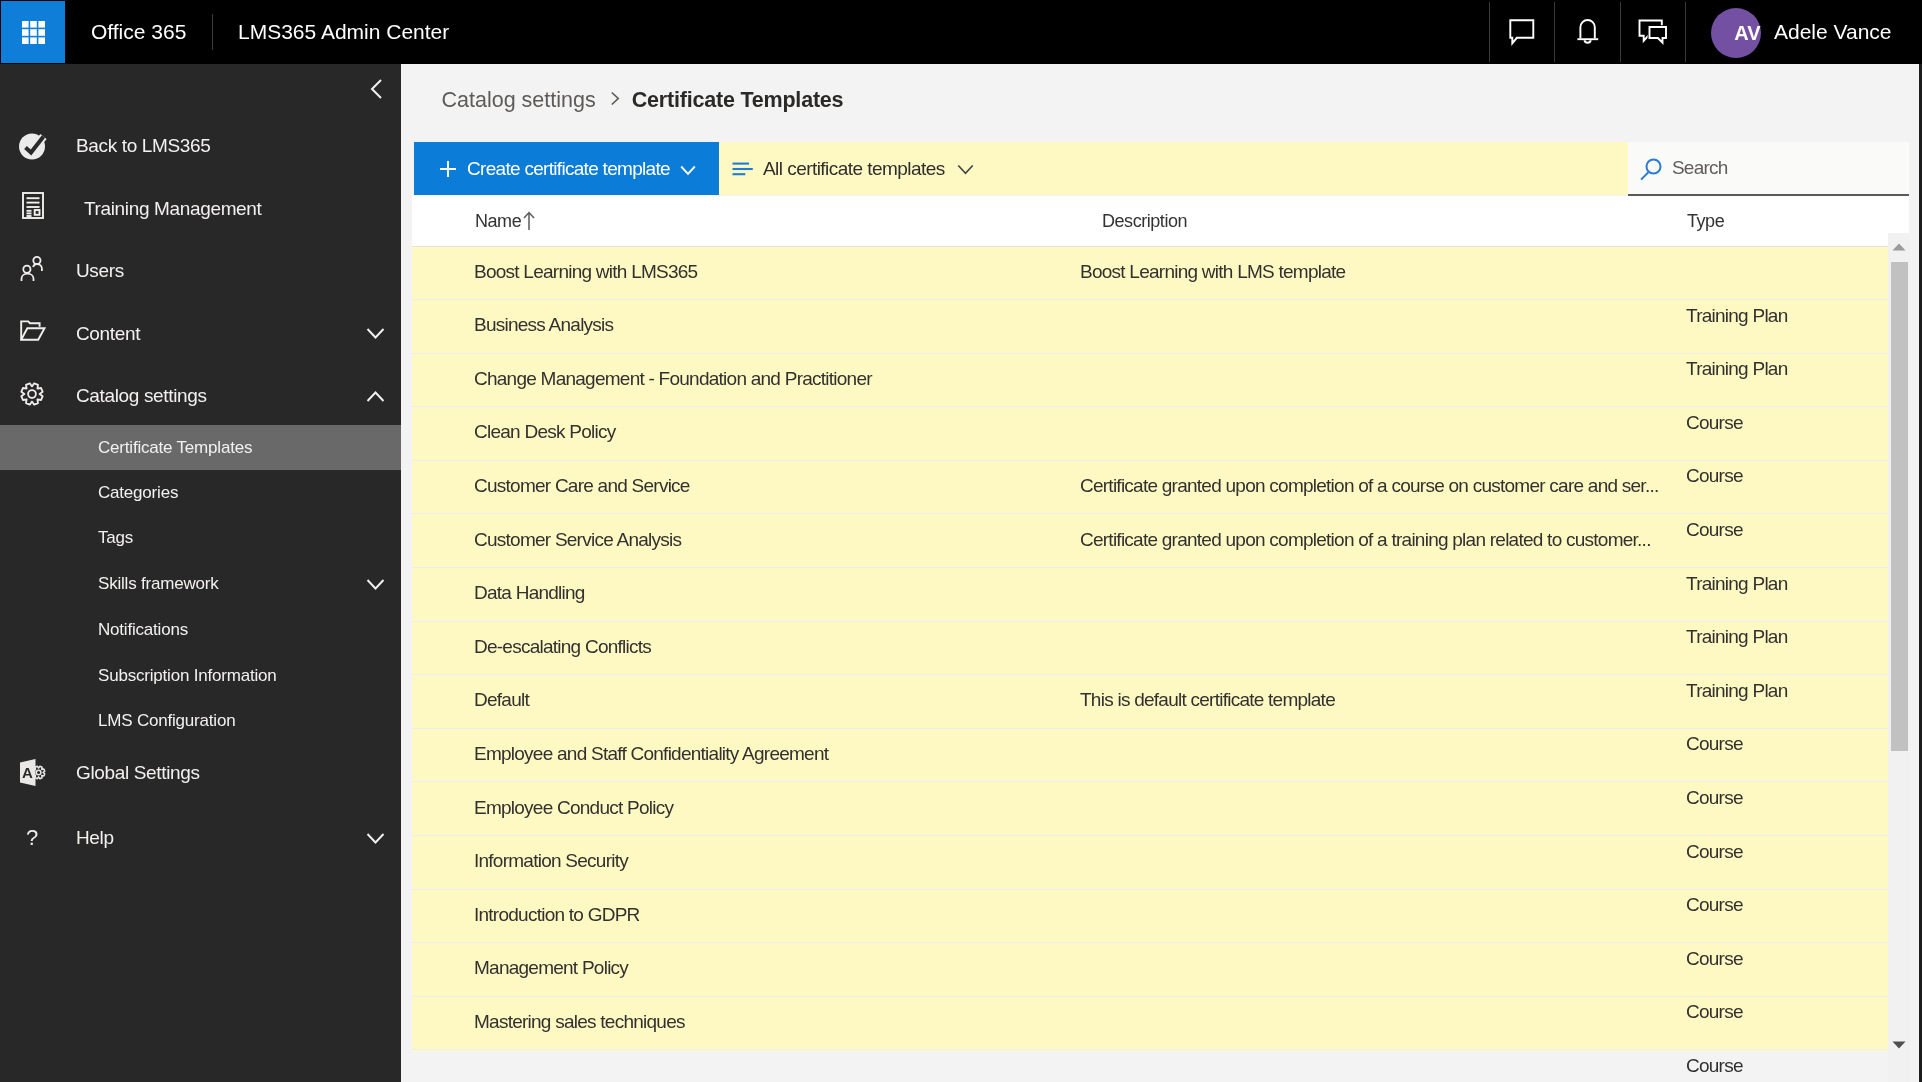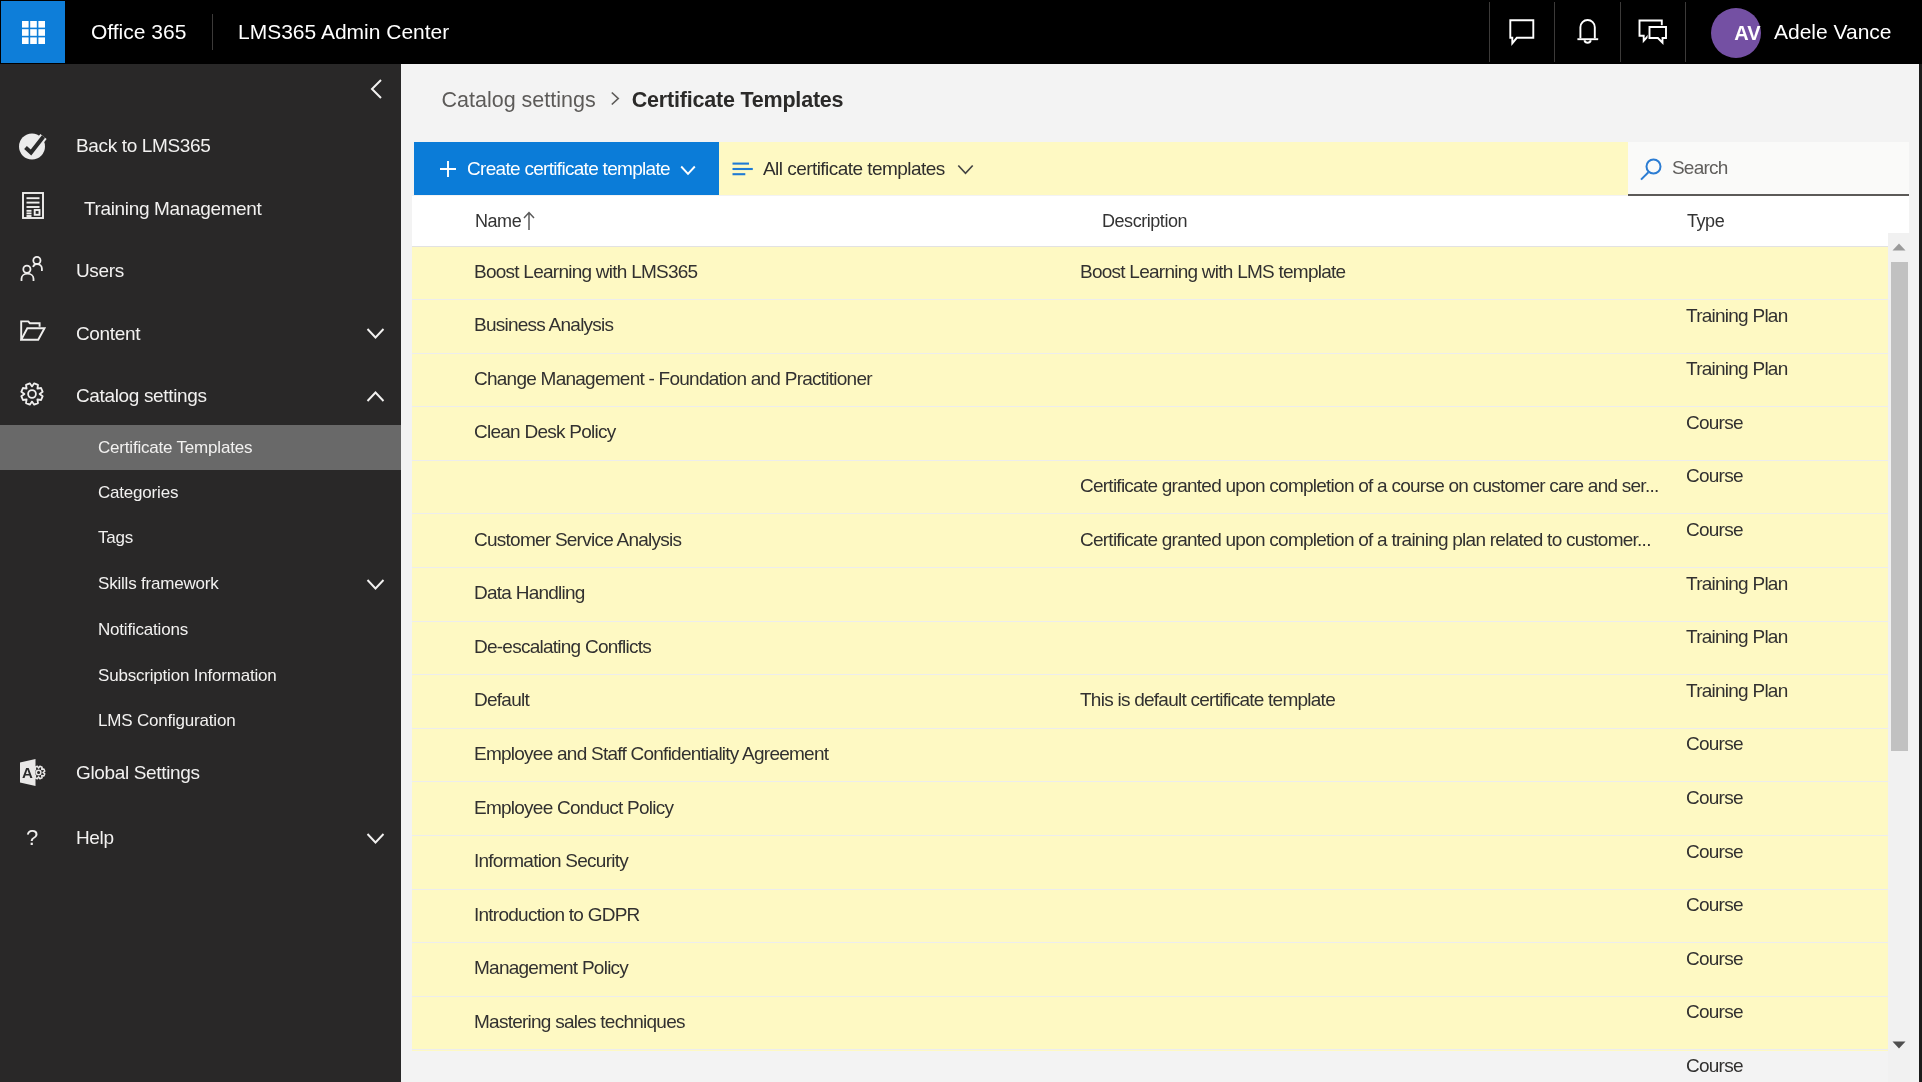--- a/index.html
+++ b/index.html
@@ -235,20 +235,21 @@
         <div class="c1">Change Management - Foundation and Practitioner</div>
         <div class="c2"></div>
         <div class="c3">Course</div>
       </div>
     <div class="row" style="top:160.8px">
         <div class="c1">Clean Desk Policy</div>
         <div class="c2"></div>
         <div class="c3">Course</div>
       </div>
     <div class="row" style="top:214.4px">
+        <div class="c1">Customer Care and Service</div>
         <div class="c2">Certificate granted upon completion of a course on customer care and ser...</div>
         <div class="c3">Course</div>
       </div>
     <div class="row" style="top:268.0px">
         <div class="c1">Customer Service Analysis</div>
         <div class="c2">Certificate granted upon completion of a training plan related to customer...</div>
         <div class="c3">Training Plan</div>
       </div>
     <div class="row" style="top:321.6px">
         <div class="c1">Data Handling</div>

